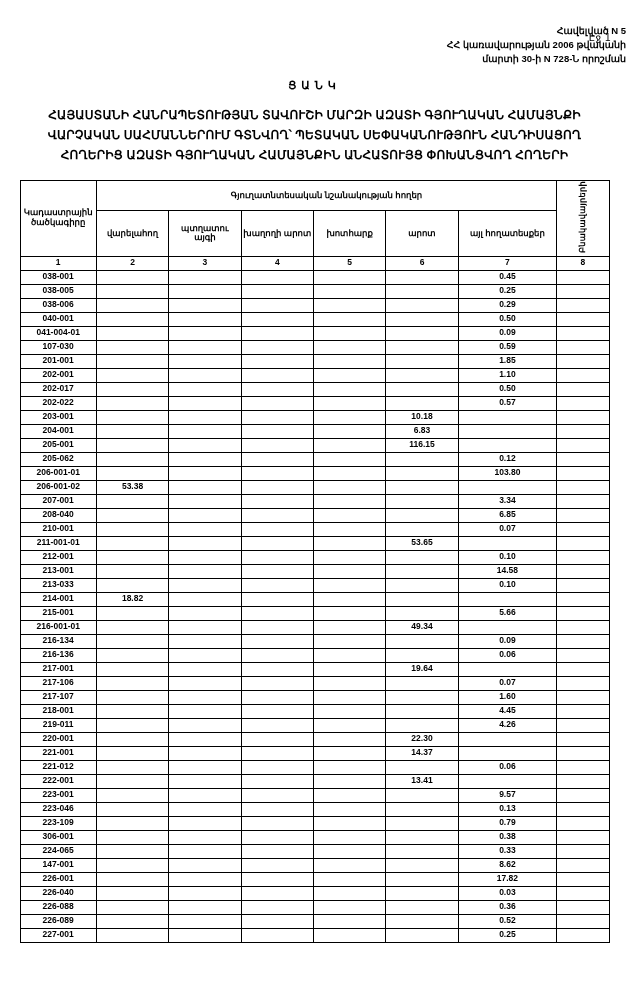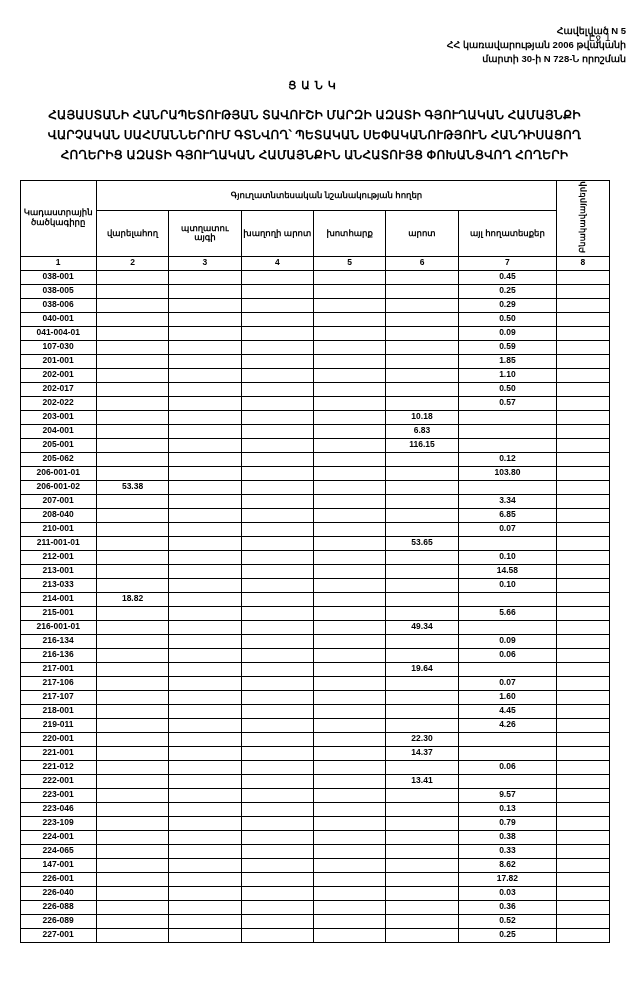--- a/index.html
+++ b/index.html
@@ -565,21 +565,21 @@
           <td>223-109</td>
           <td></td>
           <td></td>
           <td></td>
           <td></td>
           <td></td>
           <td>0.79</td>
           <td></td>
         </tr>
         <tr class="datarow">
-          <td>224-001</td>
+          <td>306-001</td>
           <td></td>
           <td></td>
           <td></td>
           <td></td>
           <td></td>
           <td>0.38</td>
           <td></td>
         </tr>
         <tr class="datarow">
           <td>224-065</td>

